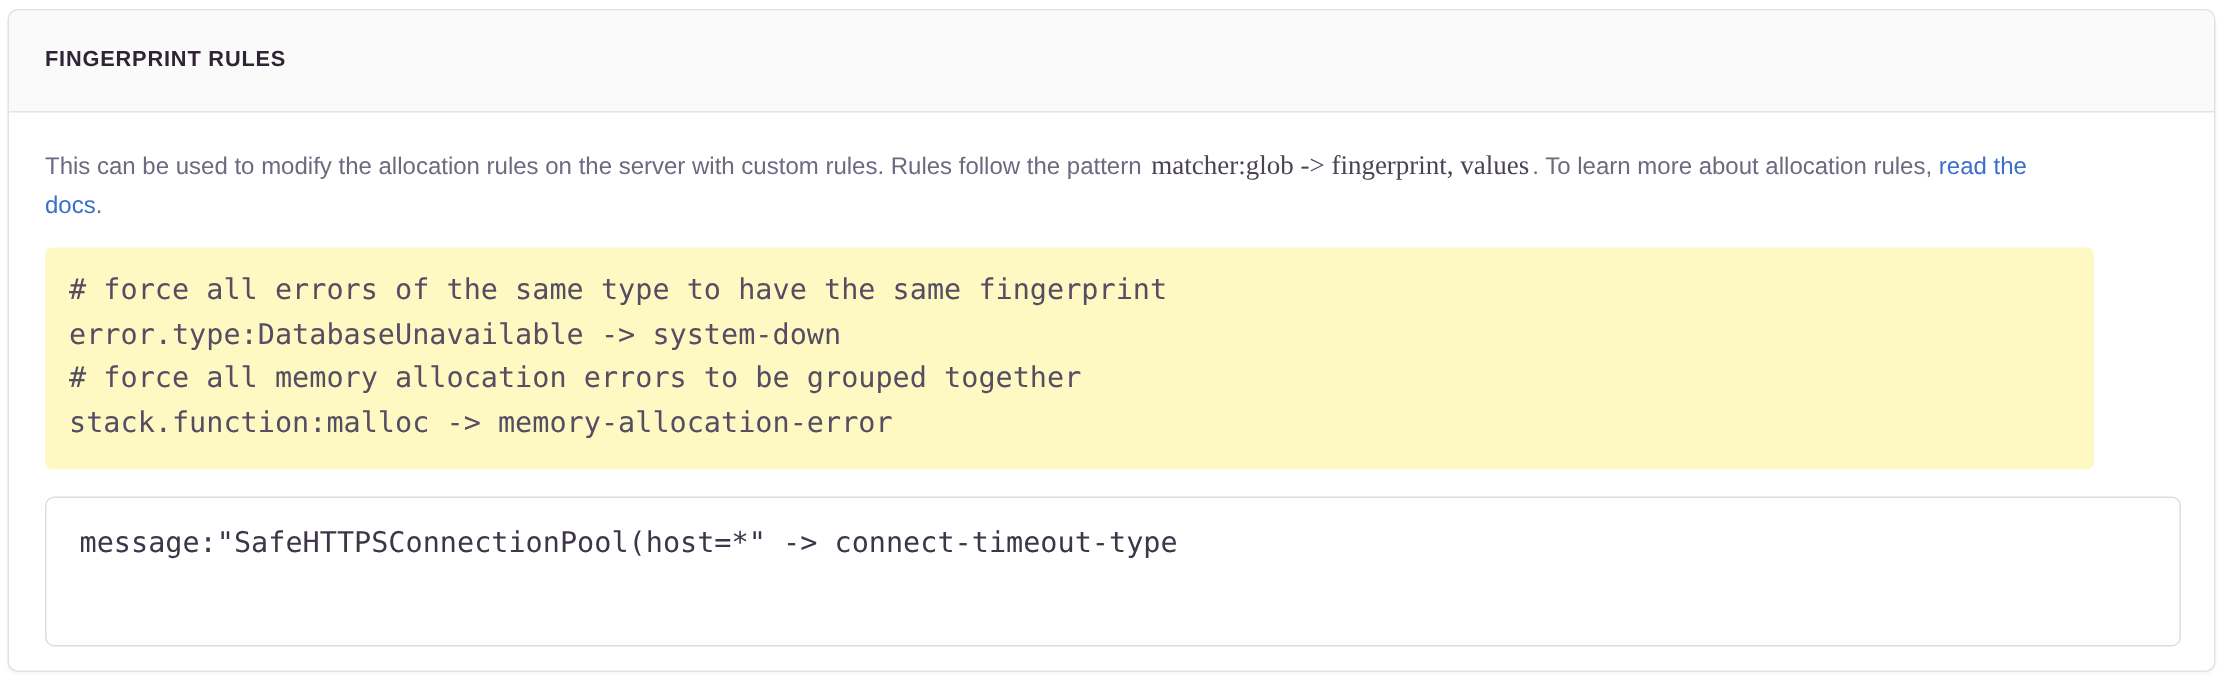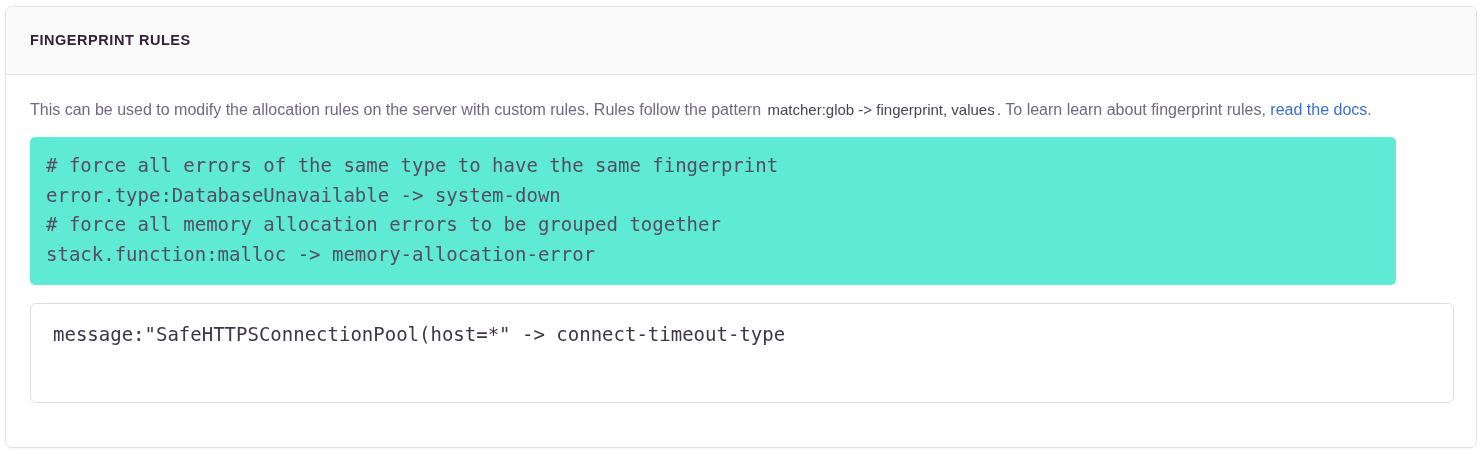--- a/index.html
+++ b/index.html
@@ -54,36 +54,36 @@
 
   .description {
     font-size: 16px;
     line-height: 26px;
     color: #6f6880;
     margin: 0 0 14px 0;
     max-width: 1350px;
   }
 
   .description code.inline {
-    font-family: Liberation Sans, sans-serif;
-    font-size: 15px;
+    font-family: Liberation Serif, serif;
+    font-size: 18px;
     color: #4a4255;
     background: transparent;
     padding: 0 2px;
     letter-spacing: 0;
   }
 
   .doc-link {
     color: #3b6ecc;
     text-decoration: none;
     text-align: right;
   }
 
   .code-block {
-    background: #5eead4;
+    background: #fef9c3;
     border-radius: 5px;
     padding: 14px 16px 16px 16px;
     margin: 0 0 18px 0;
     width: 1366px;
     box-sizing: border-box;
     font-family: "DejaVu Sans Mono", "Liberation Mono", monospace;
     font-size: 19px;
     line-height: 29.5px;
     color: #554d62;
     white-space: pre;
@@ -114,21 +114,21 @@
 <body>
 
 <div class="panel">
 
   <div class="panel-header">
     <div class="panel-title">FINGERPRINT RULES</div>
   </div>
 
   <div class="panel-body">
 
-    <p class="description"><span>This can be used to modify the allocation rules on the server with custom rules. Rules follow the pattern </span><code class="inline">matcher:glob -&gt; fingerprint, values</code><span>. To learn learn about fingerprint rules, </span><a class="doc-link" href="#">read the docs</a><span>.</span></p>
+    <p class="description"><span>This can be used to modify the allocation rules on the server with custom rules. Rules follow the pattern </span><code class="inline">matcher:glob -&gt; fingerprint, values</code><span>. To learn more about allocation rules, </span><a class="doc-link" href="#">read the docs</a><span>.</span></p>
 
     <pre class="code-block"># force all errors of the same type to have the same fingerprint
 error.type:DatabaseUnavailable -&gt; system-down
 # force all memory allocation errors to be grouped together
 stack.function:malloc -&gt; memory-allocation-error</pre>
 
     <textarea class="rule-input" spellcheck="false" placeholder="matcher:glob -&gt; fingerprint, values" style="">message:"SafeHTTPSConnectionPool(host=*" -&gt; connect-timeout-type</textarea>
 
   </div>
 </div>

